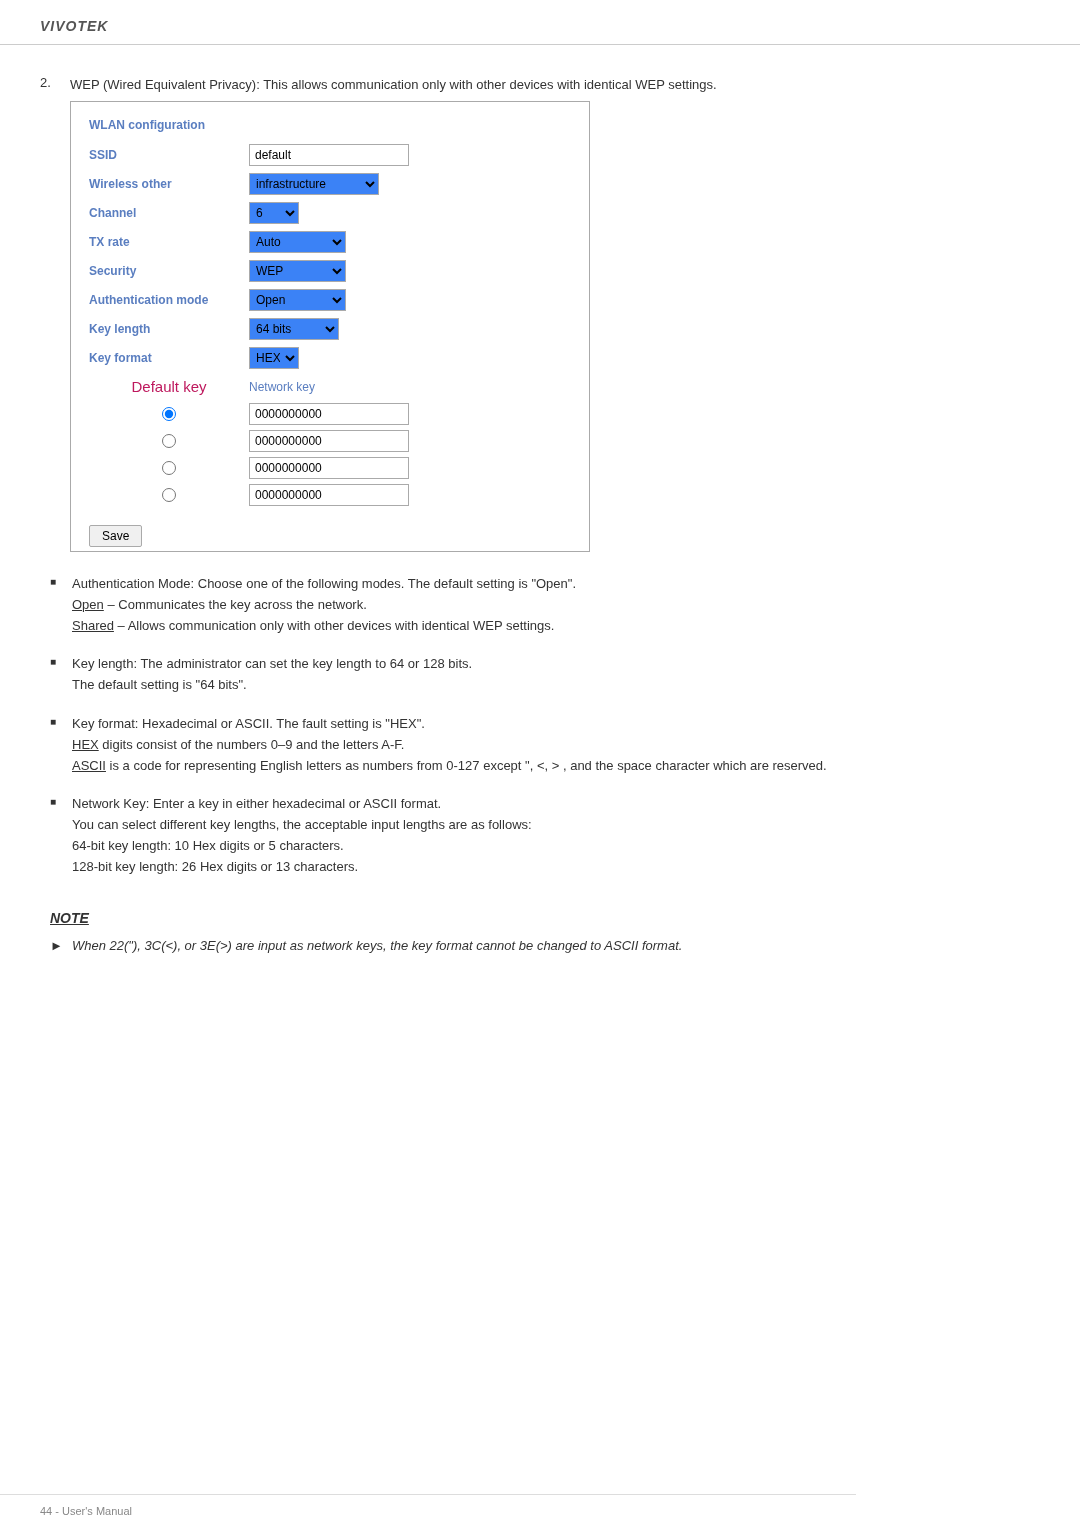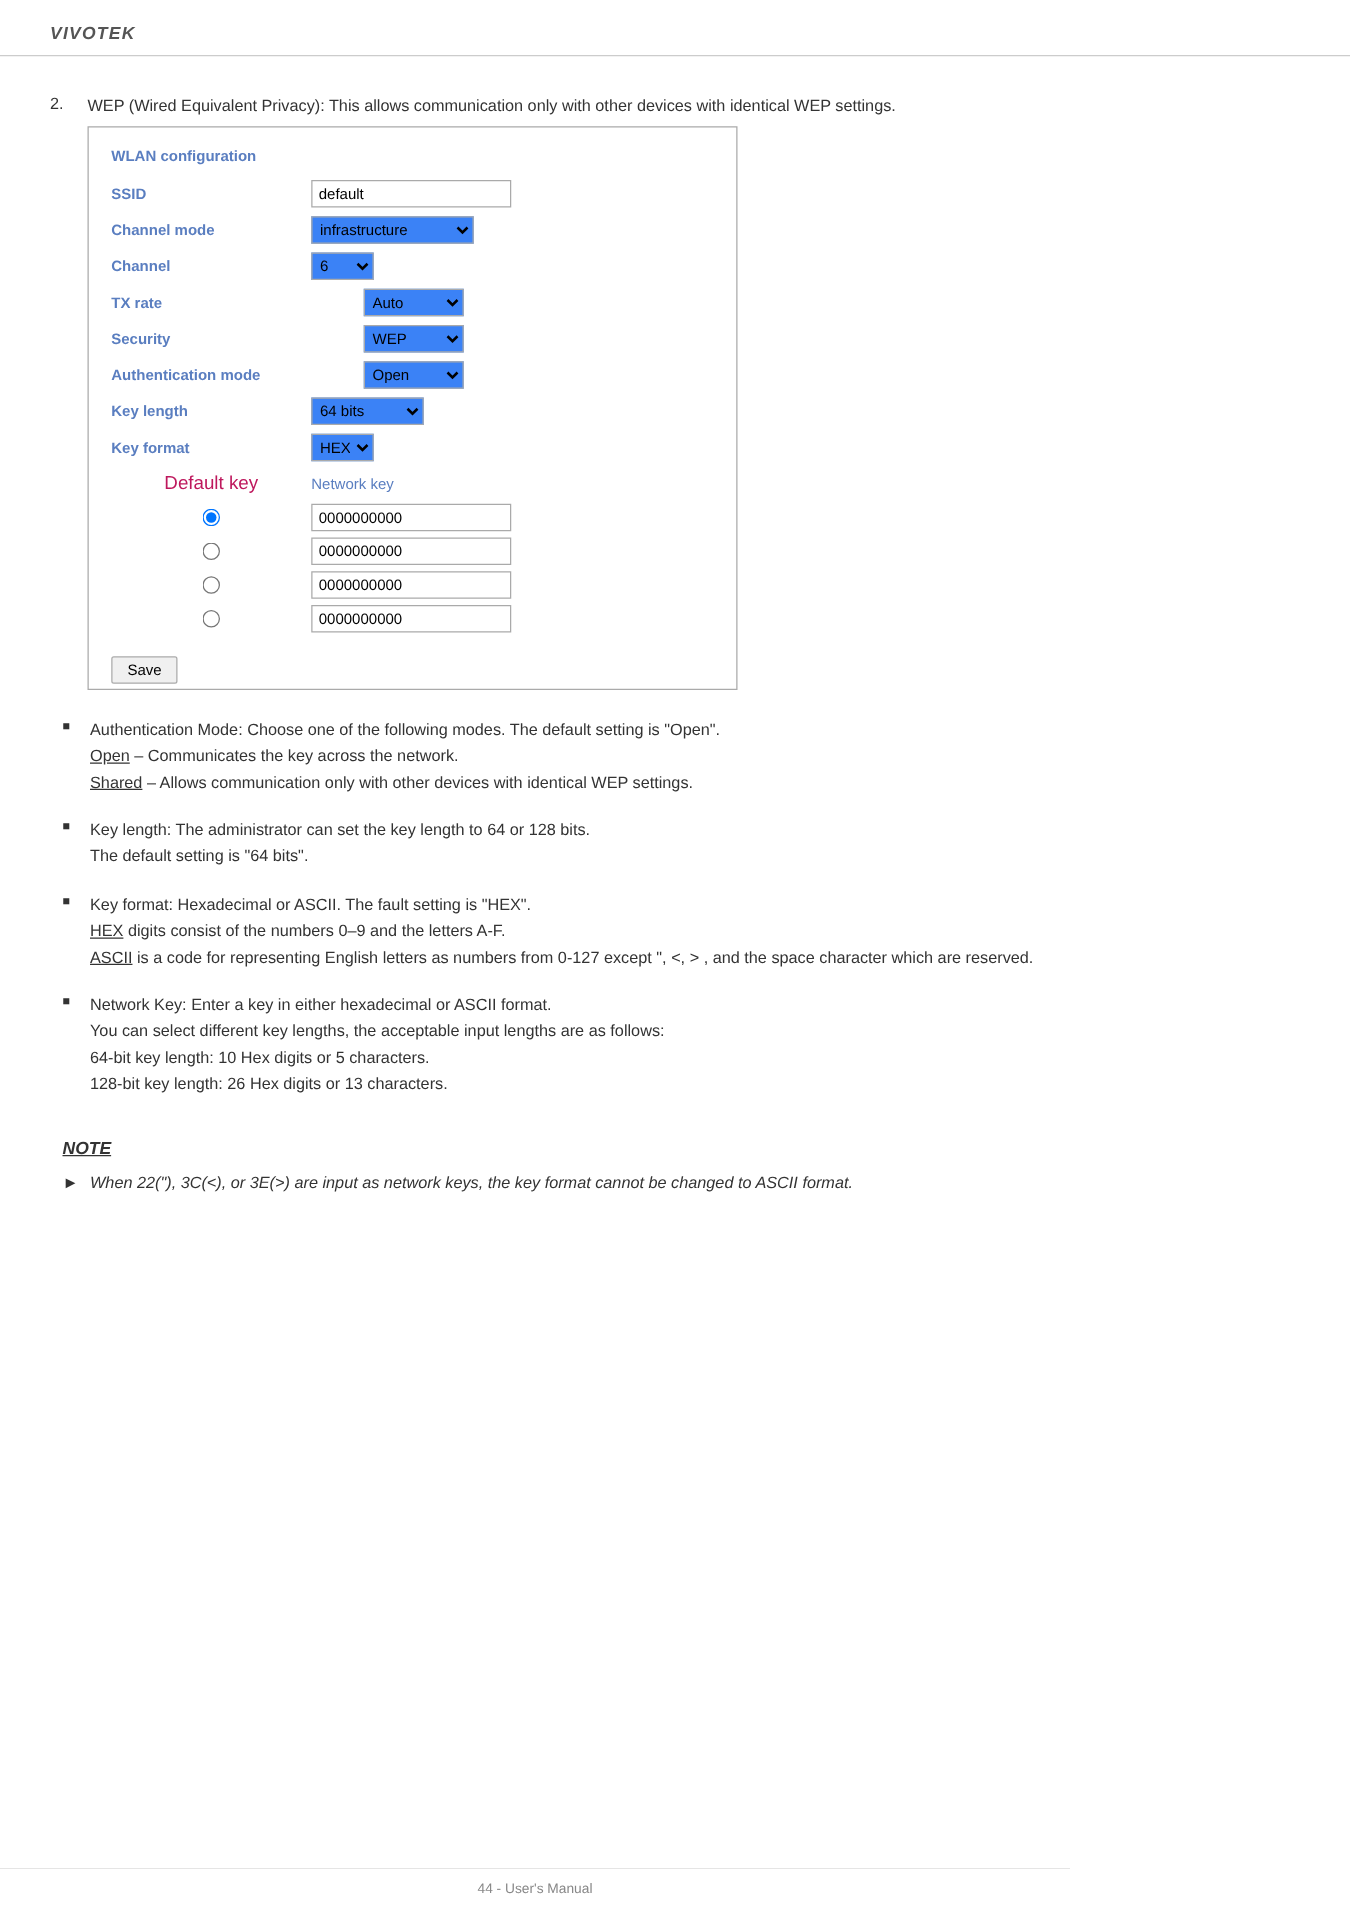--- a/index.html
+++ b/index.html
@@ -87,22 +87,21 @@
       height: 22px;
       background: #3b82f6;
     }
     .wlan-select-wide {
       width: 130px;
     }
     .wlan-select-sm {
       width: 50px;
     }
     .wlan-select-med {
-      width: 80px;
-      margin-left: 42px;
+      width: 97px;
     }
     
     .default-key-row {
       display: flex;
       align-items: center;
       margin-bottom: 5px;
     }
     .default-key-label-col {
       width: 160px;
       display: flex;
@@ -190,21 +189,20 @@
     .footer {
       position: fixed;
       bottom: 0;
       left: 0;
       width: 856px;
       padding: 10px 40px;
       font-size: 11px;
       color: #888;
       border-top: 1px solid #ddd;
       background: #fff;
-      text-align: center;
     }
     .default-key-header {
       display: flex;
       align-items: center;
       margin-bottom: 5px;
     }
     .dkh-left {
       width: 160px;
       font-size: 15px;
       color: #be185d;
@@ -237,21 +235,21 @@
           
           <div class="wlan-row">
             <div class="wlan-label">SSID</div>
             <div class="wlan-value">
               <input class="wlan-input" type="text" value="default" style="">
             </div>
           </div>
 
           
           <div class="wlan-row">
-            <div class="wlan-label">Channel mode</div>
+            <div class="wlan-label">Wireless other</div>
             <div class="wlan-value">
               <select class="wlan-select wlan-select-wide">
                 <option>infrastructure</option>
               </select>
             </div>
           </div>
 
           
           <div class="wlan-row">
             <div class="wlan-label">Channel</div>

